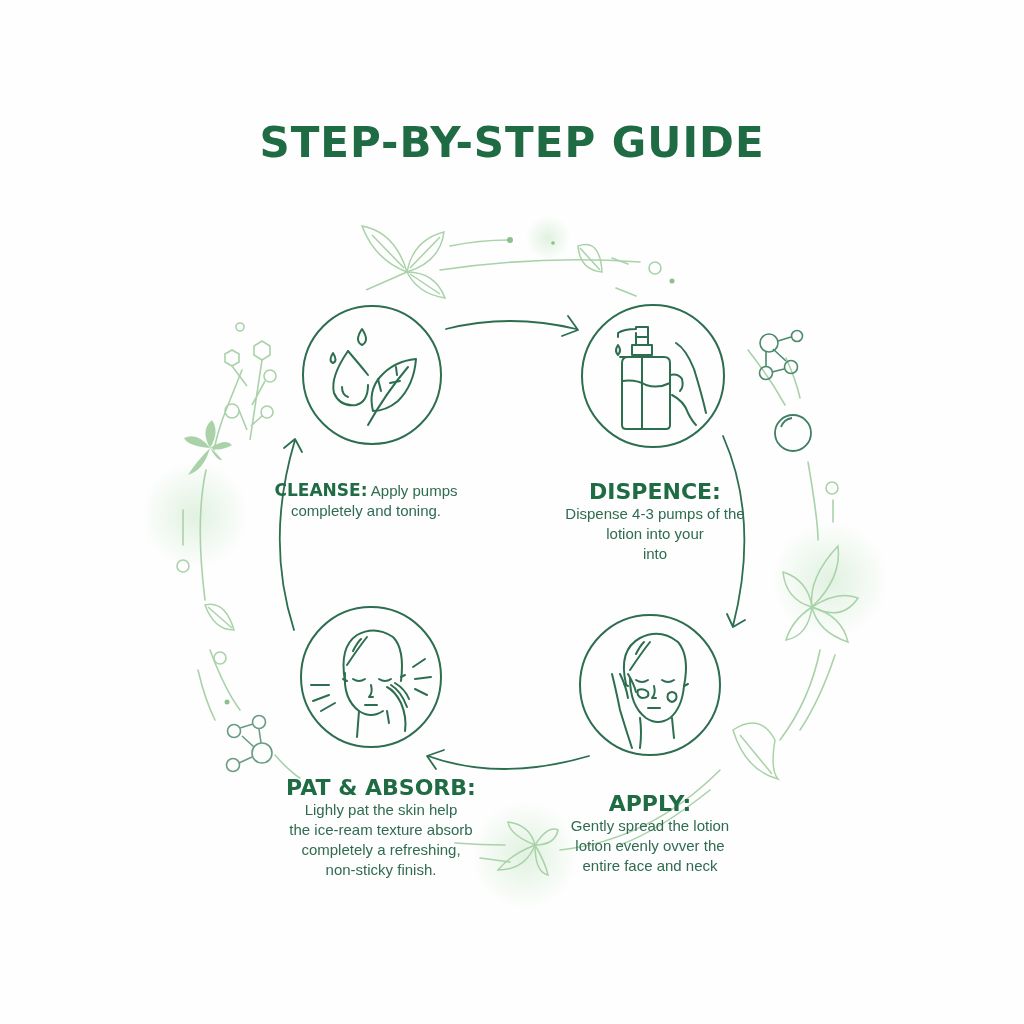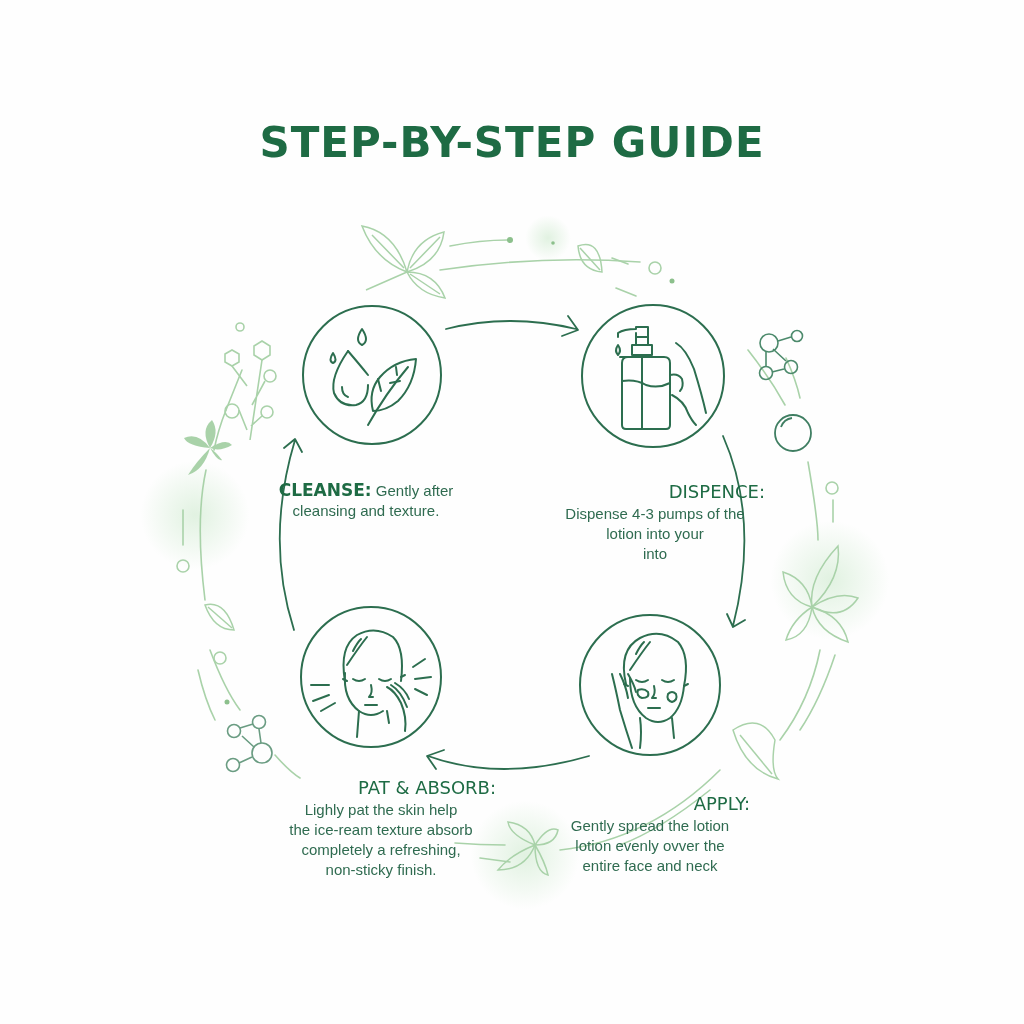--- a/index.html
+++ b/index.html
@@ -19,21 +19,21 @@
     svg.art { position: absolute; left: 0; top: 0; }
     .glow {
       position: absolute; border-radius: 50%;
       background: radial-gradient(circle, rgba(150,210,150,0.28) 0%, rgba(150,210,150,0.10) 45%, rgba(255,255,255,0) 70%);
     }
     .caption {
       position: absolute; text-align: center; color: #2f6b50;
       font-family: "Liberation Sans", sans-serif; font-size: 15px; line-height: 20px;
     }
     .caption .head { font-family: "DejaVu Sans", sans-serif; font-weight: bold; color: #1e6b44; font-size: 17px; }
-    .caption .head-lg { font-family: "DejaVu Sans", sans-serif; font-weight: normal; color: #1e6b44; font-size: 18px; display: block; line-height: 24px; text-align: right; }
+    .caption .head-lg { font-family: "DejaVu Sans", sans-serif; font-weight: bold; color: #1e6b44; font-size: 22px; display: block; line-height: 24px; }
     .step-icon { position: absolute; width: 140px; height: 140px; }
   </style>
 </head>
 <body>
 
 <div class="page">
 
   <div class="glow" style="left:140px;top:460px;width:110px;height:110px;"></div>
   <div class="glow" style="left:770px;top:520px;width:120px;height:120px;"></div>
   <div class="glow" style="left:470px;top:800px;width:110px;height:110px;"></div>
@@ -229,22 +229,22 @@
       <path d="M88 80 Q86 86 92 88 Q98 86 96 80 Q92 76 88 80"></path>
       <path d="M32 60 Q36 76 40 96 Q46 116 52 134"></path>
       <path d="M40 60 Q46 72 48 84"></path>
       <path d="M48 60 Q54 70 56 78"></path>
       <path d="M60 104 Q62 118 60 134 M92 104 L94 124"></path>
     </g>
   </svg>
 
   <div class="caption" style="left:266px;top:480px;width:200px;">
     <span class="head">CLEANSE:</span>
-    <span>Gently after</span><br>
-    <span>cleansing and texture.</span>
+    <span>Apply pumps</span><br>
+    <span>completely and toning.</span>
   </div>
 
   <div class="caption" style="left:545px;top:480px;width:220px;">
     <span class="head-lg">DISPENCE:</span>
     <span>Dispense 4-3 pumps of the</span><br>
     <span>lotion into your</span><br>
     <span>into</span>
   </div>
 
   <div class="caption" style="left:266px;top:776px;width:230px;">

